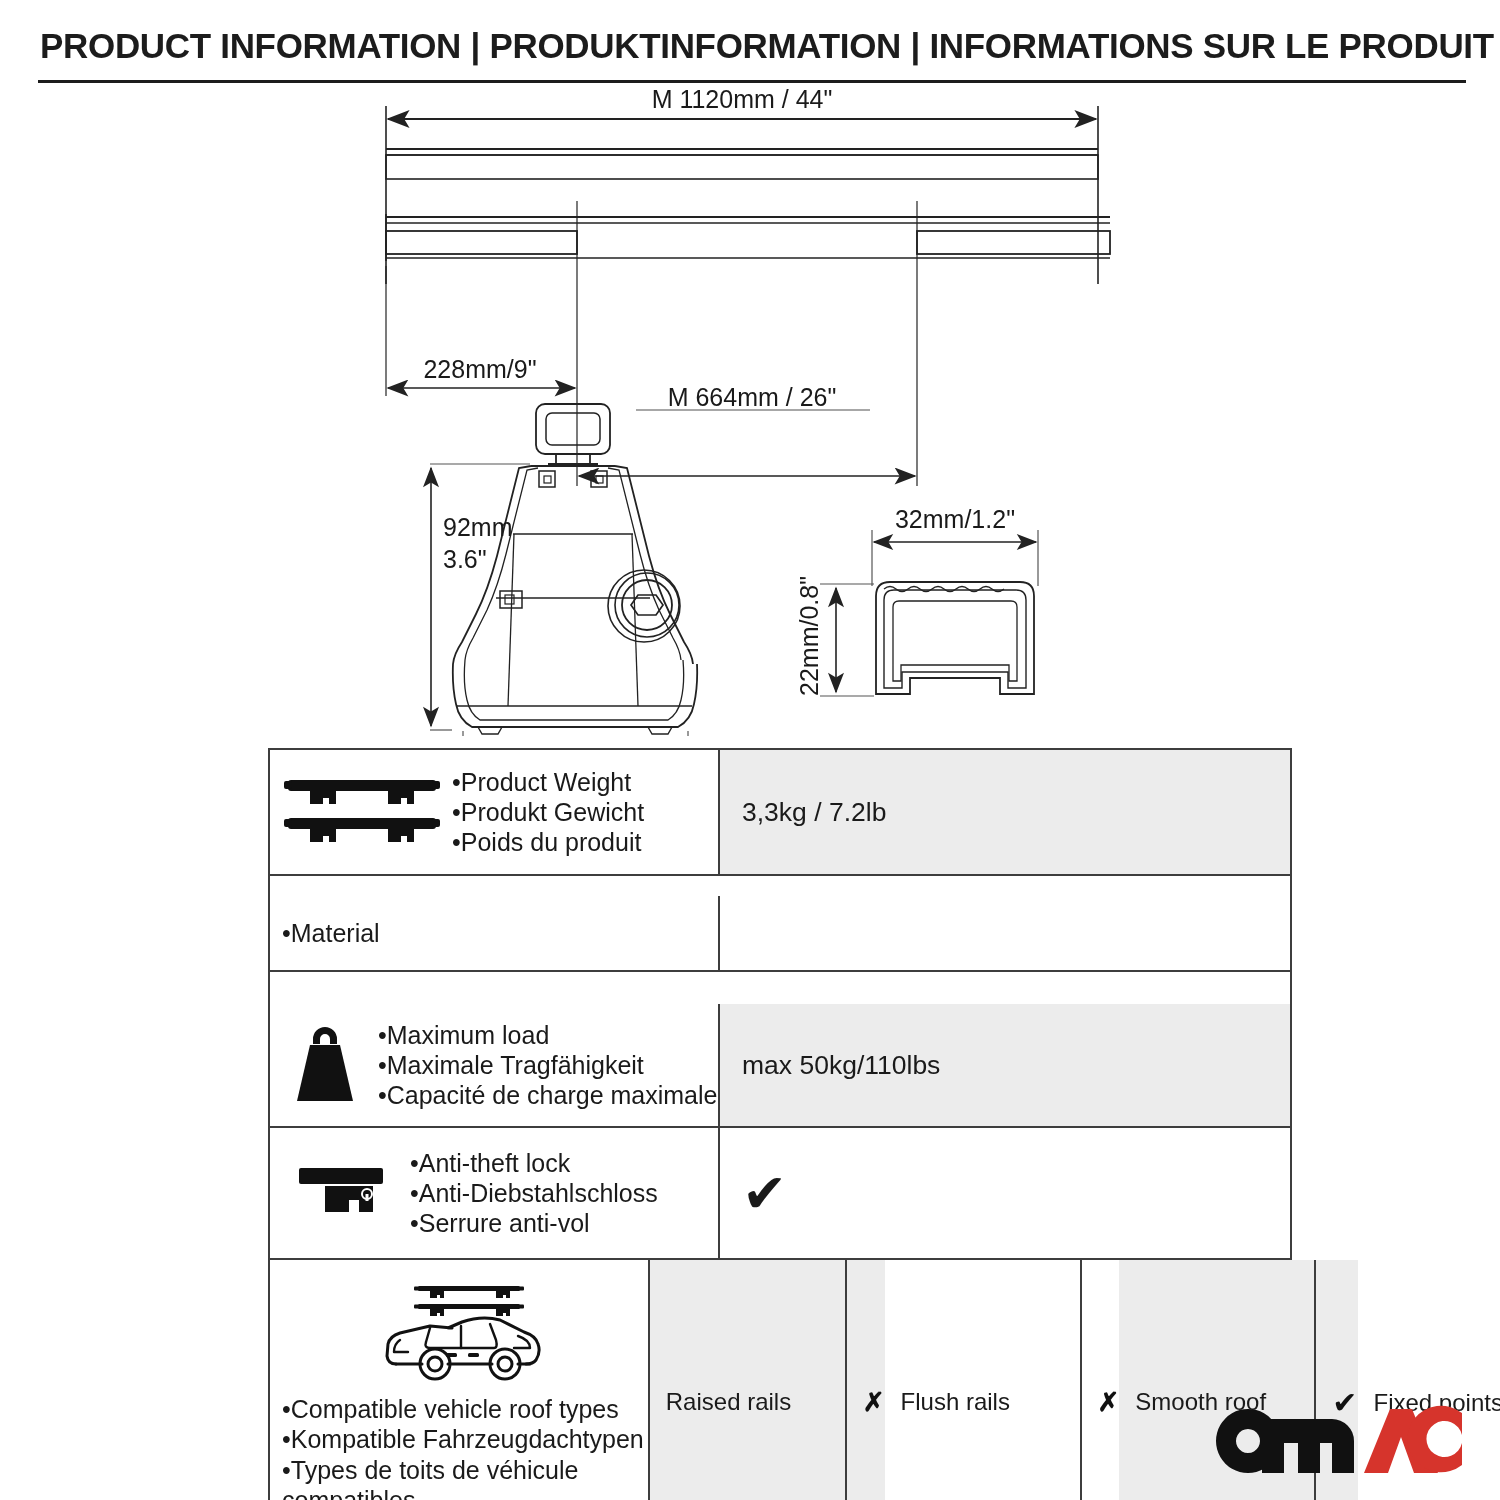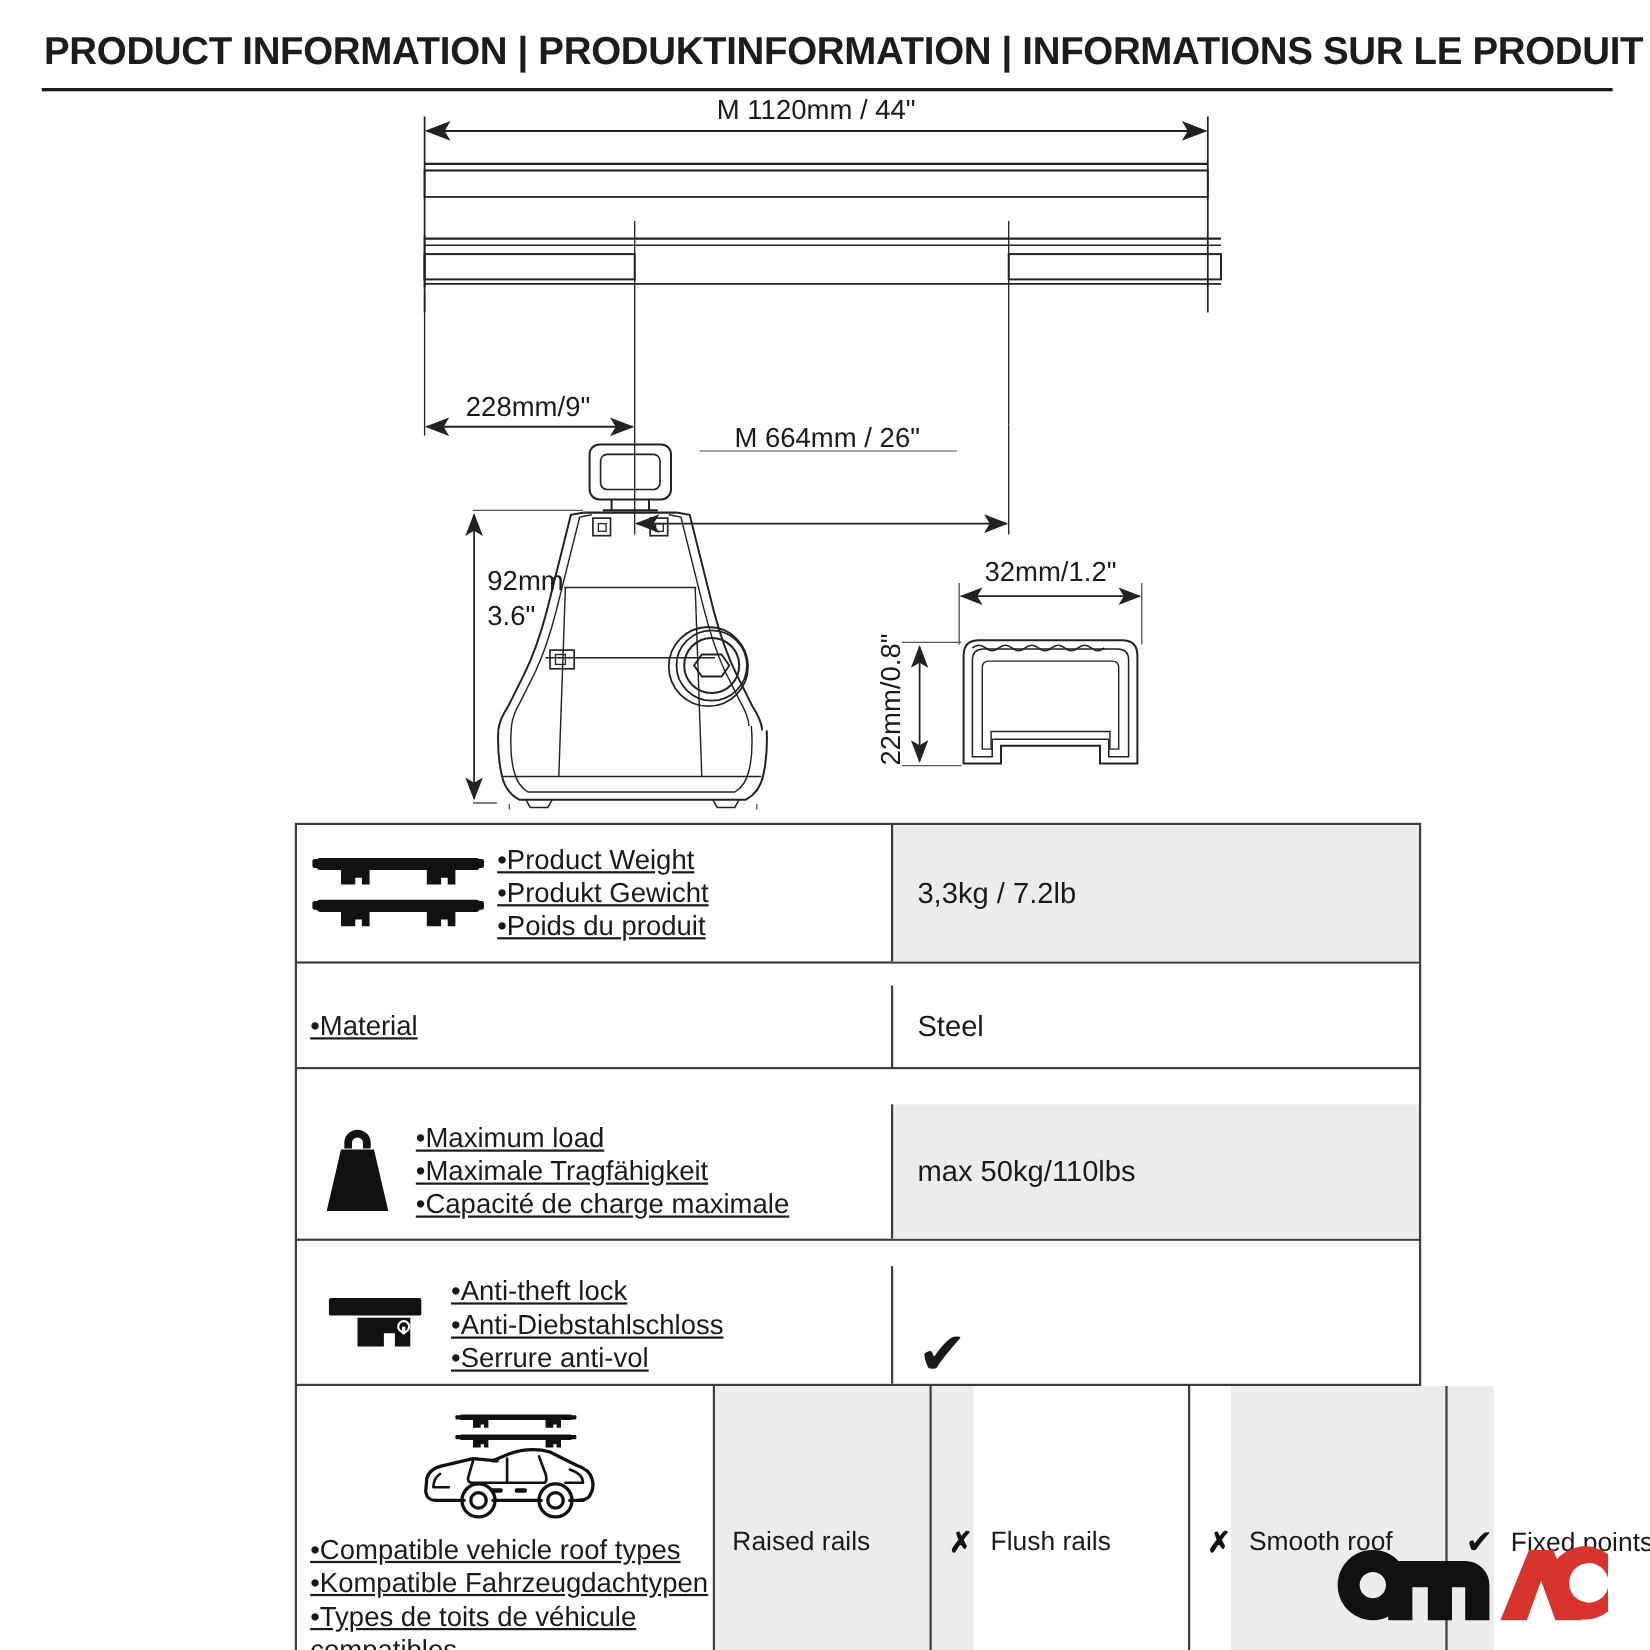--- a/index.html
+++ b/index.html
@@ -67,29 +67,28 @@
     background: #fff;
   }
   .spec-row {
     display: flex;
     border-bottom: 2px solid #3d3d3d;
     box-sizing: border-box;
   }
   .spec-row:last-child { border-bottom: none; }
 
   .cell-label {
-    width: 542px;
+    width: 450px;
     box-sizing: border-box;
     border-right: 2px solid #3d3d3d;
     position: relative;
     display: flex;
     flex-direction: column;
     justify-content: center;
     padding: 8px 4px 8px 12px;
-    text-decoration: underline;
   }
   .cell-value {
     flex: 1;
     box-sizing: border-box;
     display: flex;
     align-items: center;
     padding-left: 22px;
     font-size: 26.5px;
     color: #1a1a1a;
   }
@@ -353,21 +352,20 @@
         </div>
       </div>
     </div>
     <div class="cell-value shaded">3,3kg / 7.2lb</div>
   </div>
 
   <div class="spec-row" style="min-height:76px;margin-top:20px;">
     <div class="cell-label">
       <div class="label-lines">•Material</div>
     </div>
-    <div class="cell-value">Steel</div>
   </div>
 
   <div class="spec-row" style="min-height:124px;margin-top:32px;">
     <div class="cell-label">
       <div class="row-with-icon">
         <div class="icon-box" style="width:86px;">
           <svg width="70" height="84" viewBox="0 0 70 84">
             <g fill="#111">
               <path d="M35 4 a12 12 0 0 1 12 12 v5 h-7 v-5 a5 5 0 0 0 -10 0 v5 h-7 v-5 a12 12 0 0 1 12 -12 z"></path>
               <path d="M20 22 h30 l13 56 h-56 z"></path>
@@ -377,21 +375,21 @@
         <div class="label-text-block">
           <div class="label-lines">•Maximum load</div>
           <div class="label-lines">•Maximale Tragfähigkeit</div>
           <div class="label-lines">•Capacité de charge maximale</div>
         </div>
       </div>
     </div>
     <div class="cell-value shaded">max 50kg/110lbs</div>
   </div>
 
-  <div class="spec-row" style="min-height:132px;align-items:flex-end;">
+  <div class="spec-row" style="min-height:132px;">
     <div class="cell-label">
       <div class="row-with-icon">
         <div class="icon-box" style="width:118px;">
           <svg width="100" height="70" viewBox="0 0 100 70">
             <g fill="#111">
               <rect x="8" y="10" width="84" height="16" rx="2"></rect>
               <path d="M34 28 h48 v26 h-14 v-12 h-10 v12 h-24 z"></path>
             </g>
             <circle cx="76" cy="36" r="5" fill="none" stroke="#fff" stroke-width="2"></circle>
             <rect x="74.5" y="36" width="3" height="7" fill="#fff"></rect>

